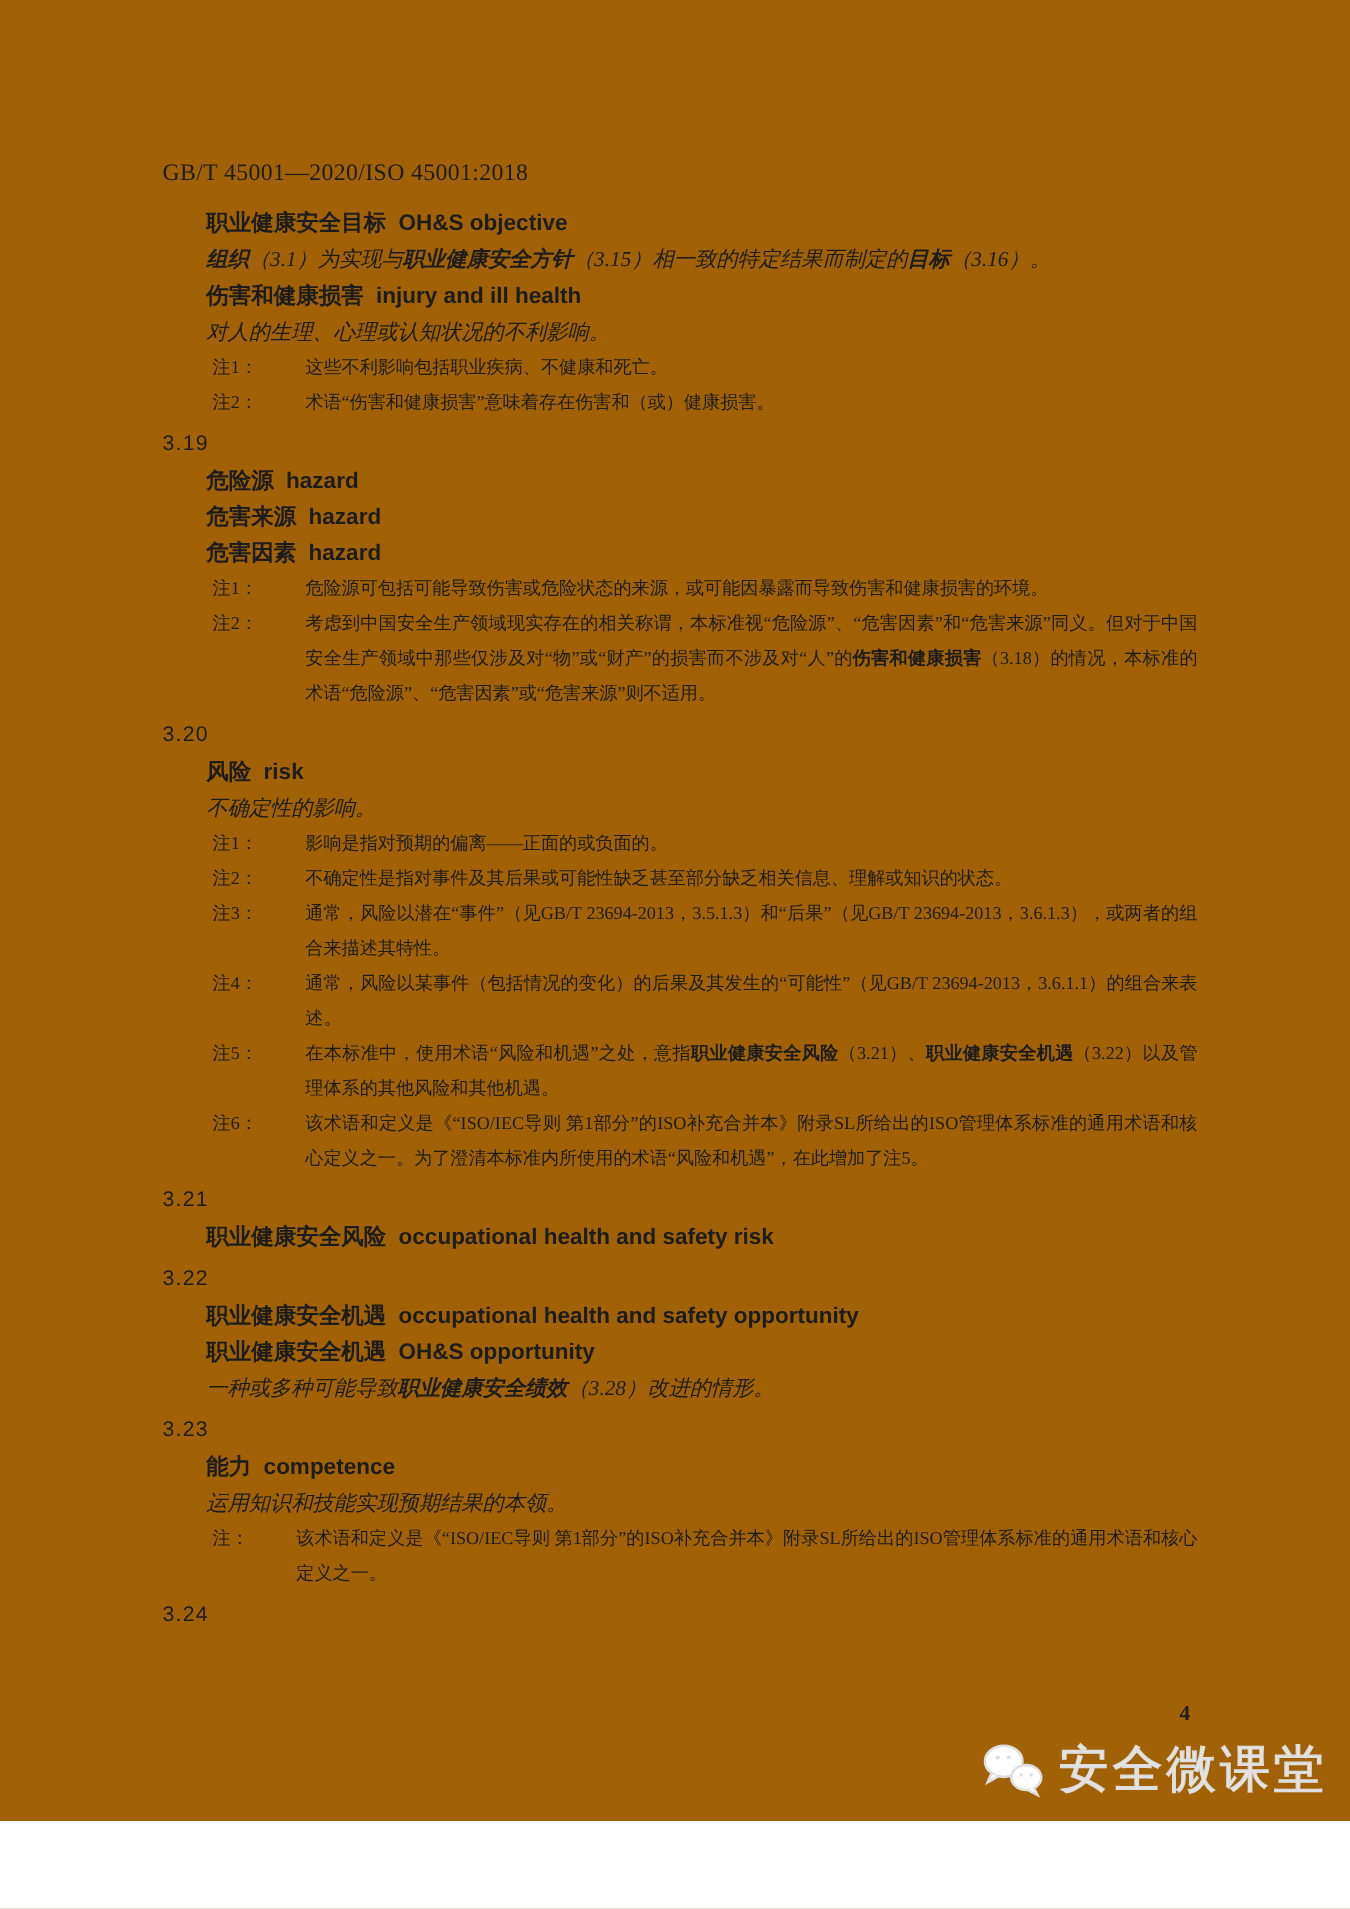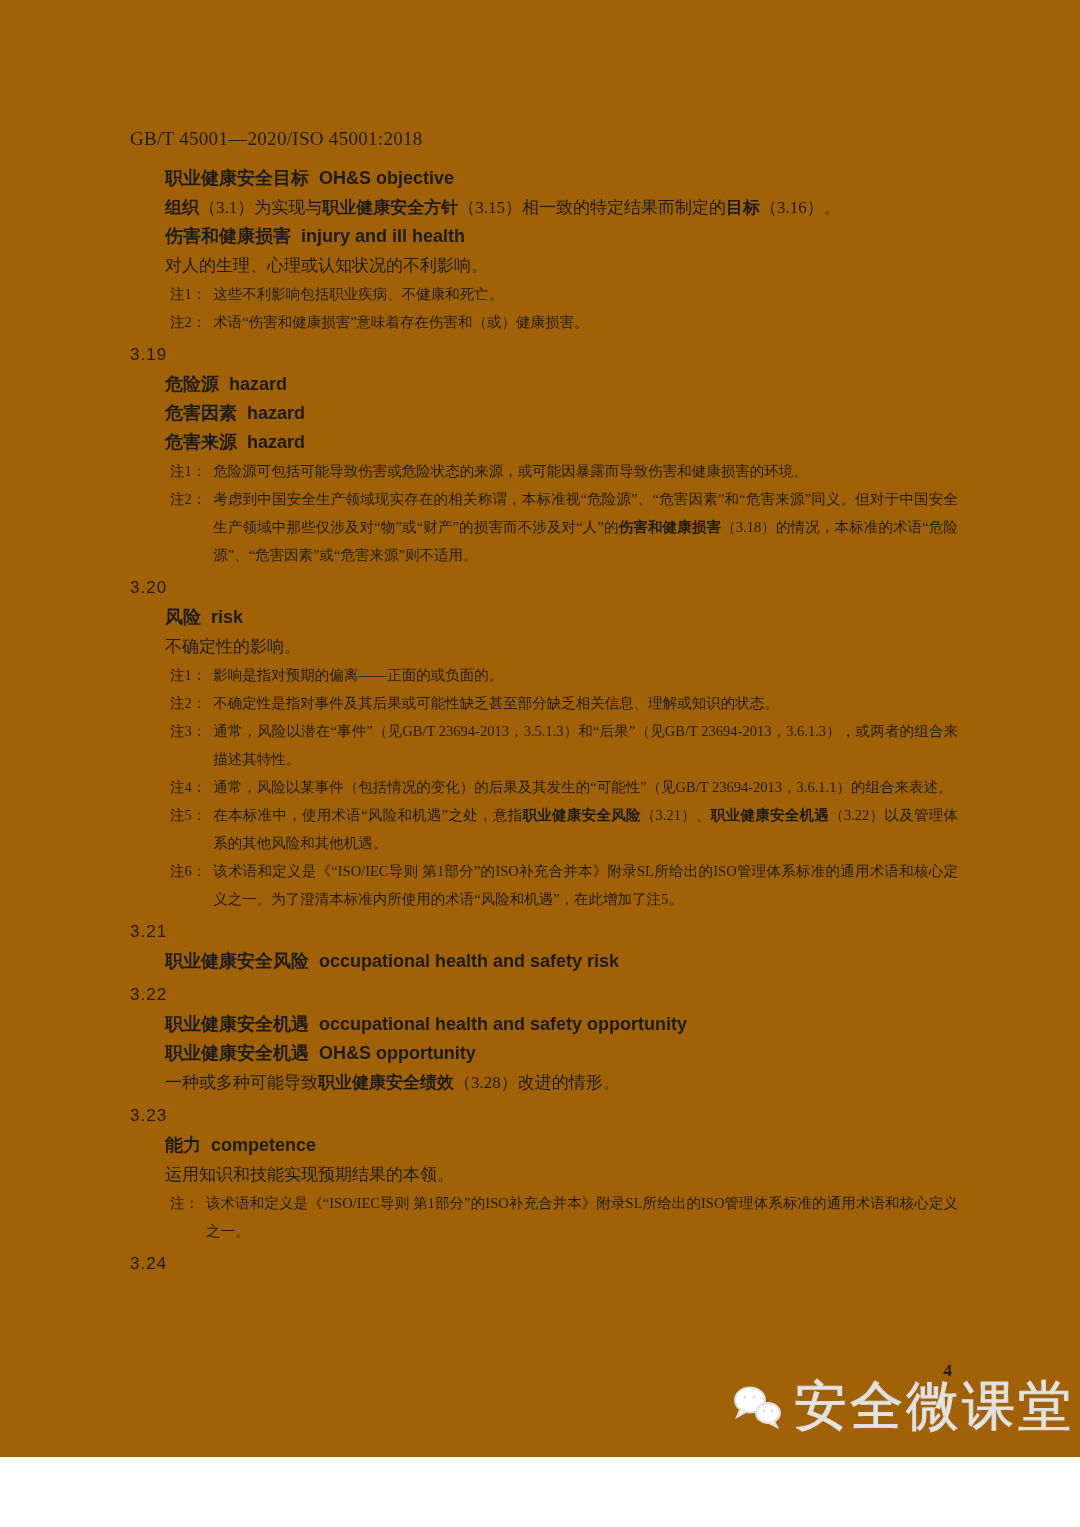--- a/index.html
+++ b/index.html
@@ -40,53 +40,55 @@
     font-size: 18px;
     line-height: 29px;
     margin-left: 35px;
   }
   .term .en { margin-left: 0.55em; margin-top: 12px; }
   .para {
     font-size: 17px;
     line-height: 29px;
     text-indent: 35px;
     text-align: justify;
+    font-style: italic;
   }
   .para .b, .note .b {
     font-family: "Liberation Sans", "DejaVu Sans", sans-serif;
     font-weight: bold;
   }
   .note {
     display: flex;
     margin-left: 40px;
     font-size: 14.5px;
     line-height: 28px;
     text-align: justify;
+    gap: 31px;
   }
   .note-label { flex: 0 0 auto; margin-right: 7px; white-space: nowrap; }
   .note-text { flex: 1 1 auto; }
   .page-number {
     position: absolute;
     right: 128px;
     bottom: 76px;
     font-family: "Liberation Serif", "DejaVu Serif", serif;
     font-weight: bold;
     font-size: 17px;
   }
   .watermark {
     position: absolute;
-    right: 6px;
+    right: 18px;
     bottom: 14px;
     display: flex;
     align-items: center;
     gap: 8px;
     color: #e3e3e3;
     -webkit-text-stroke: 1px #dcdcdc;
     font-family: "Liberation Sans", "DejaVu Sans", sans-serif;
-    font-size: 53px;
+    font-size: 40px;
     letter-spacing: 3px;
     user-select: none;
   }
   .watermark svg { display: block; }
 </style>
 </head>
 <body>
 
 <div class="page">
 
@@ -100,22 +102,22 @@
         <div class="note">
           <span class="note-label">注1：</span>
           <div class="note-text"><span>这些不利影响包括职业疾病、不健康和死亡。</span></div>
         </div>
         <div class="note">
           <span class="note-label">注2：</span>
           <div class="note-text"><span>术语“伤害和健康损害”意味着存在伤害和（或）健康损害。</span></div>
         </div>
         <div class="clause">3.19</div>
         <div class="term"><span class="zh">危险源</span><span class="en">hazard</span></div>
+        <div class="term"><span class="zh">危害来源</span><span class="en">hazard</span></div>
         <div class="term"><span class="zh">危害因素</span><span class="en">hazard</span></div>
-        <div class="term"><span class="zh">危害来源</span><span class="en">hazard</span></div>
         <div class="note">
           <span class="note-label">注1：</span>
           <div class="note-text"><span>危险源可包括可能导致伤害或危险状态的来源，或可能因暴露而导致伤害和健康损害的环境。</span></div>
         </div>
         <div class="note">
           <span class="note-label">注2：</span>
           <div class="note-text"><span>考虑到中国安全生产领域现实存在的相关称谓，本标准视“危险源”、“危害因素”和“危害来源”同义。但对于中国安全生产领域中那些仅涉及对“物”或“财产”的损害而不涉及对“人”的</span><span class="b">伤害和健康损害</span><span>（3.18）的情况，本标准的术语“危险源”、“危害因素”或“危害来源”则不适用。</span></div>
         </div>
         <div class="clause">3.20</div>
         <div class="term"><span class="zh">风险</span><span class="en">risk</span></div>

